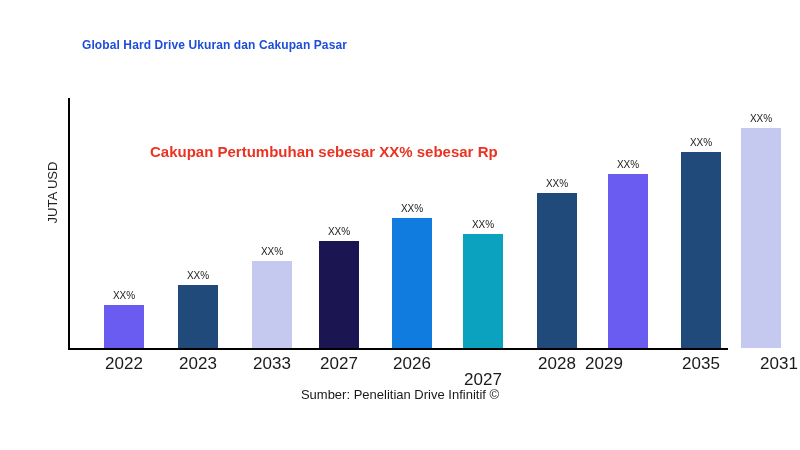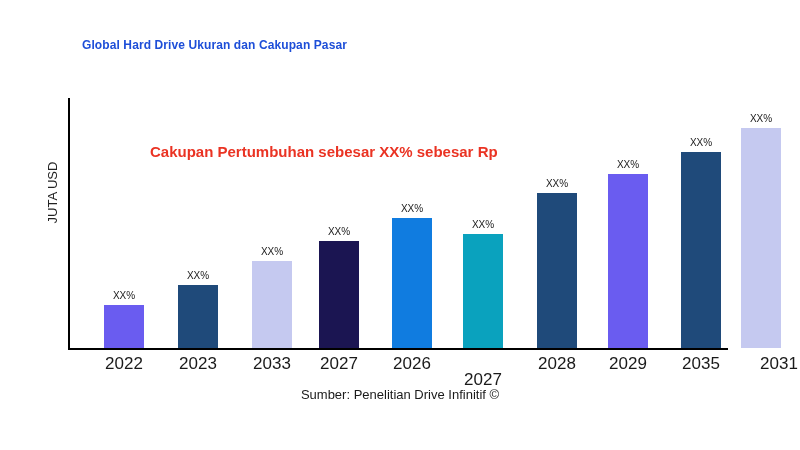--- a/index.html
+++ b/index.html
@@ -162,21 +162,21 @@
       <div class="x-tick-label" style="left: 453px; width: 60px; margin-top: 16px;">2027</div>
       <div class="bar-group" style="left: 537px; width: 40px; height: 184.808px;">
         <div class="bar" style="height: 154.808px; background: rgb(31, 74, 122);"></div>
         <div class="bar-value-label" style="bottom: 158.808px;">XX%</div>
       </div>
       <div class="x-tick-label" style="left: 527px; width: 60px;">2028</div>
       <div class="bar-group" style="left: 608px; width: 40px; height: 204.038px;">
         <div class="bar" style="height: 174.038px; background: rgb(106, 92, 240);"></div>
         <div class="bar-value-label" style="bottom: 178.038px;">XX%</div>
       </div>
-      <div class="x-tick-label" style="left: 598px; width: 60px;">2029</div>
+      <div class="x-tick-label" style="left: 574px; width: 60px;">2029</div>
       <div class="bar-group" style="left: 681px; width: 40px; height: 226.154px;">
         <div class="bar" style="height: 196.154px; background: rgb(31, 74, 122);"></div>
         <div class="bar-value-label" style="bottom: 200.154px;">XX%</div>
       </div>
       <div class="x-tick-label" style="left: 671px; width: 60px;">2035</div>
       <div class="bar-group" style="left: 741px; width: 40px; height: 250.192px;">
         <div class="bar" style="height: 220.192px; background: rgb(197, 201, 240);"></div>
         <div class="bar-value-label" style="bottom: 224.192px;">XX%</div>
       </div>
       <div class="x-tick-label" style="left: 749px; width: 60px;">2031</div>

